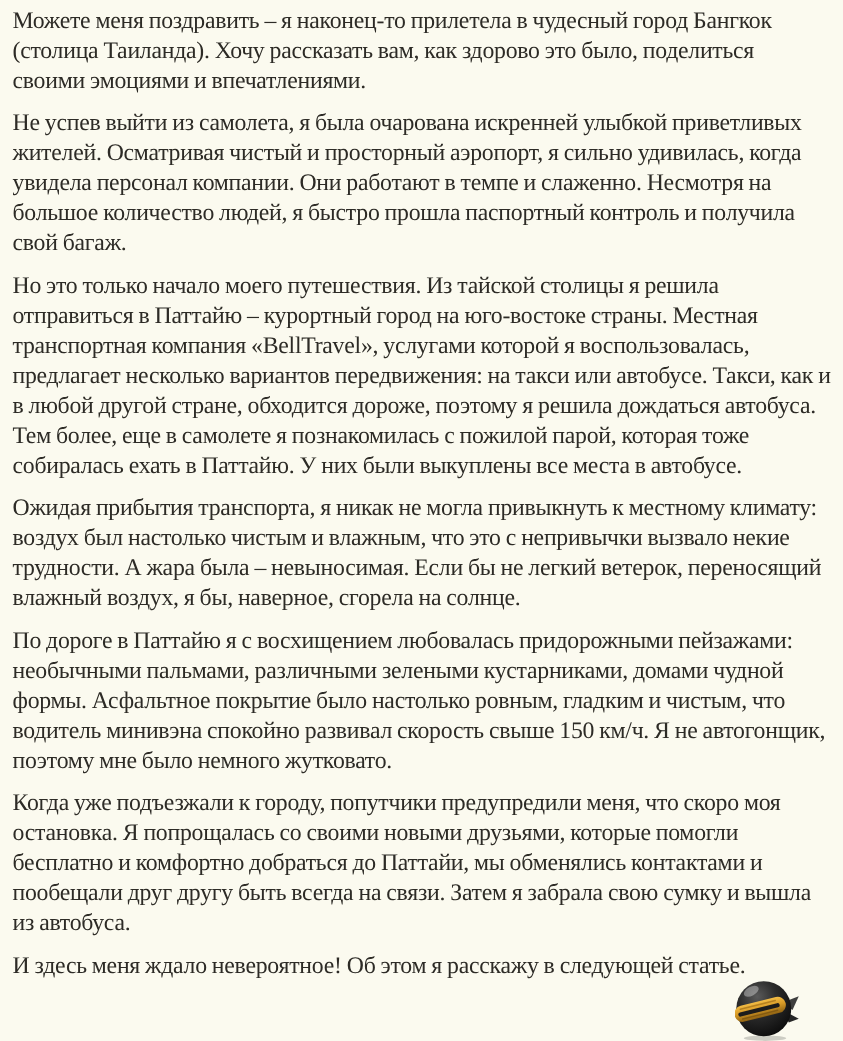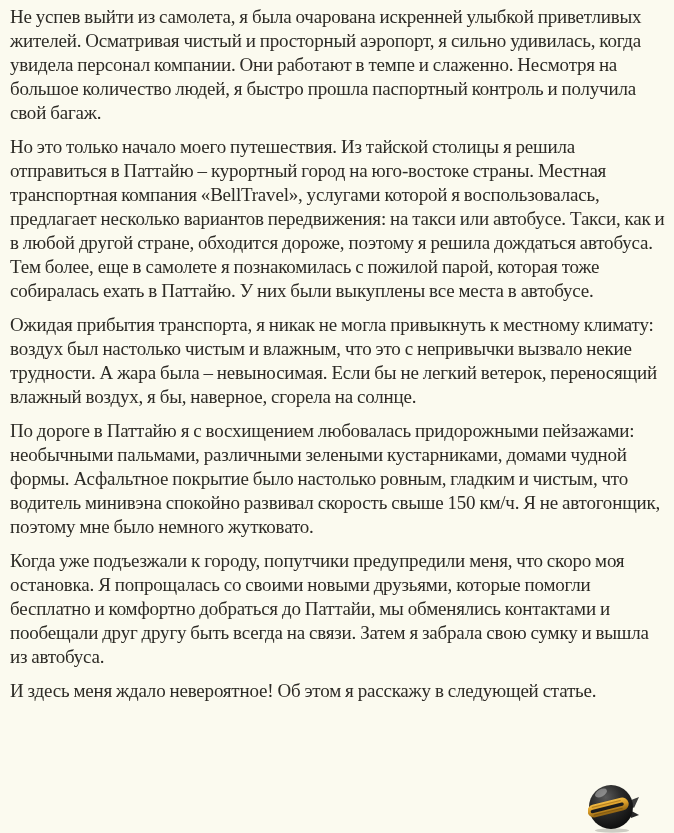--- a/index.html
+++ b/index.html
@@ -30,20 +30,21 @@
     height: 49px;
     display: block;
     cursor: pointer;
   }
   .ninja-badge svg { display: block; }
 </style>
 </head>
 <body>
 
 <div class="article">
+  <p>Можете меня поздравить – я наконец-то прилетела в чудесный город Бангкок (столица Таиланда). Хочу рассказать вам, как здорово это было, поделиться своими эмоциями и впечатлениями.</p>
   <p>Не успев выйти из самолета, я была очарована искренней улыбкой приветливых жителей. Осматривая чистый и просторный аэропорт, я сильно удивилась, когда увидела персонал компании. Они работают в темпе и слаженно. Несмотря на большое количество людей, я быстро прошла паспортный контроль и получила свой багаж.</p>
   <p>Но это только начало моего путешествия. Из тайской столицы я решила отправиться в Паттайю – курортный город на юго-востоке страны. Местная транспортная компания «BellTravel», услугами которой я воспользовалась, предлагает несколько вариантов передвижения: на такси или автобусе. Такси, как и в любой другой стране, обходится дороже, поэтому я решила дождаться автобуса. Тем более, еще в самолете я познакомилась с пожилой парой, которая тоже собиралась ехать в Паттайю. У них были выкуплены все места в автобусе.</p>
   <p>Ожидая прибытия транспорта, я никак не могла привыкнуть к местному климату: воздух был настолько чистым и влажным, что это с непривычки вызвало некие трудности. А жара была – невыносимая. Если бы не легкий ветерок, переносящий влажный воздух, я бы, наверное, сгорела на солнце.</p>
   <p>По дороге в Паттайю я с восхищением любовалась придорожными пейзажами: необычными пальмами, различными зелеными кустарниками, домами чудной формы. Асфальтное покрытие было настолько ровным, гладким и чистым, что водитель минивэна спокойно развивал скорость свыше 150 км/ч. Я не автогонщик, поэтому мне было немного жутковато.</p>
   <p>Когда уже подъезжали к городу, попутчики предупредили меня, что скоро моя остановка. Я попрощалась со своими новыми друзьями, которые помогли бесплатно и комфортно добраться до Паттайи, мы обменялись контактами и пообещали друг другу быть всегда на связи. Затем я забрала свою сумку и вышла из автобуса.</p>
   <p>И здесь меня ждало невероятное! Об этом я расскажу в следующей статье.</p>
 </div>
 
 <span class="ninja-badge" title="">
   <svg width="52" height="49" viewBox="0 0 52 49" xmlns="http://www.w3.org/2000/svg">

